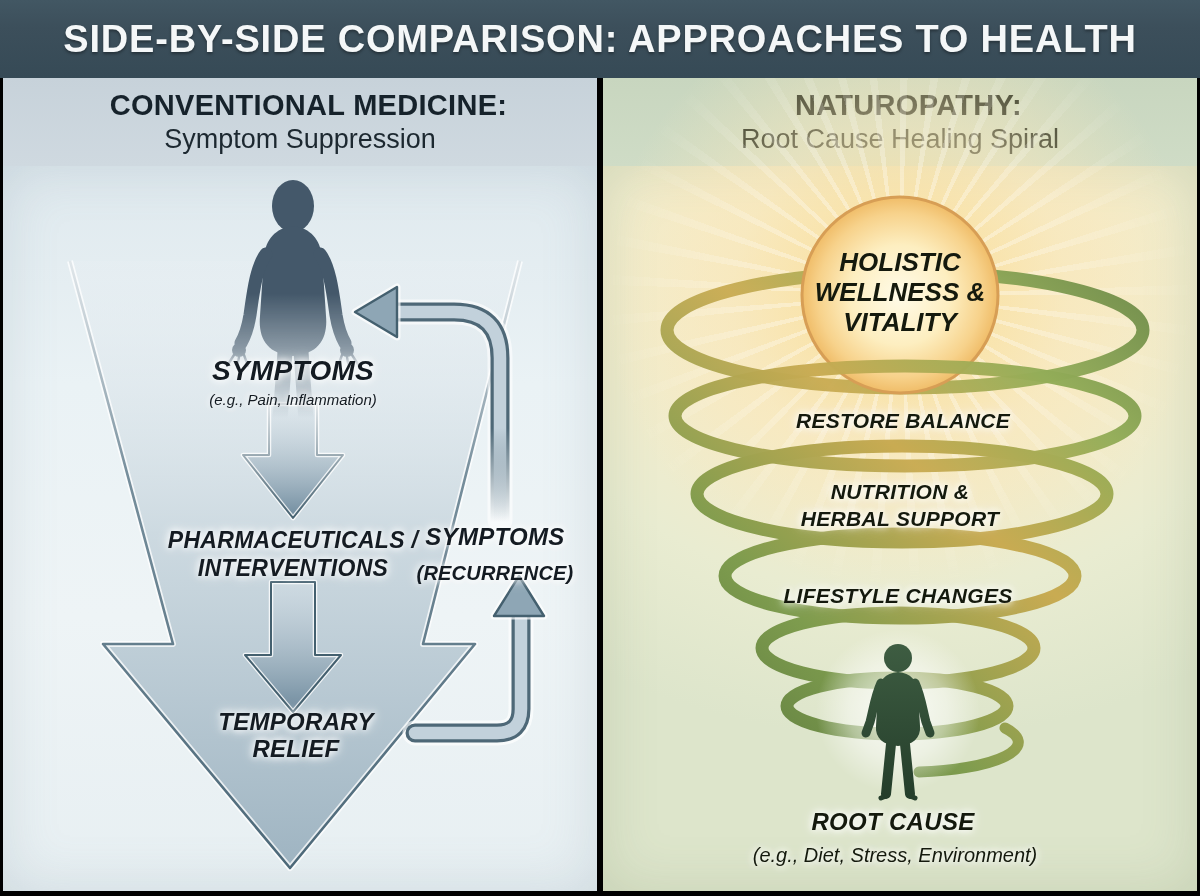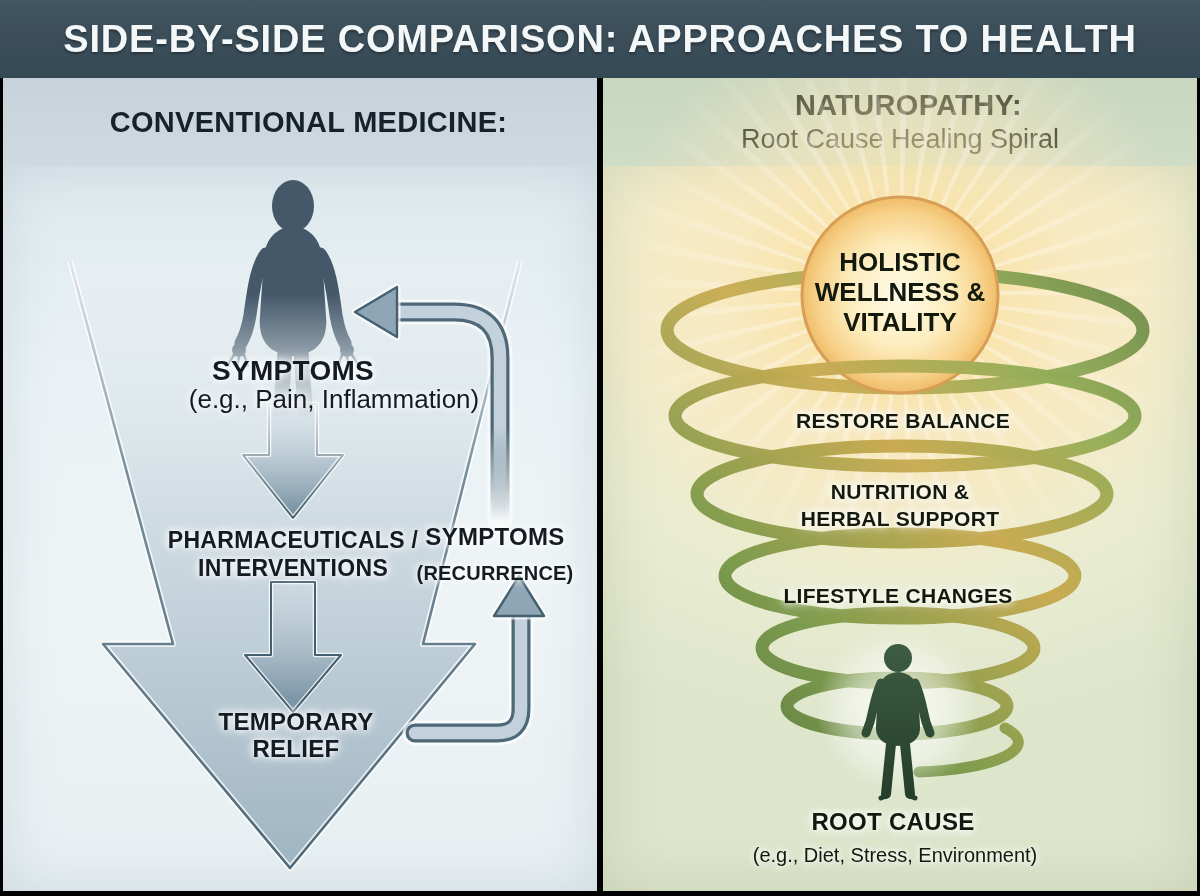--- a/index.html
+++ b/index.html
@@ -45,43 +45,44 @@
               border-radius:50%; opacity:.55;
               background:repeating-conic-gradient(rgba(255,255,255,.75) 0deg 2deg,
                          rgba(255,255,255,0) 2deg 8deg);
               -webkit-mask-image:radial-gradient(circle,#000 12%,transparent 58%);
               mask-image:radial-gradient(circle,#000 12%,transparent 58%); }
 
   
   .lbl { position:absolute; transform:translate(-50%,-50%); white-space:nowrap;
          color:#141b22; text-align:right;
          text-shadow:0 0 6px rgba(255,255,255,.95),0 0 10px rgba(255,255,255,.85),
-                     0 0 16px rgba(255,255,255,.7); }
+                     0 0 16px rgba(255,255,255,.7);font-style:italic; }
   .panel-right .lbl { color:#14190d; }
   .b28 { font-size:28px; font-weight:700; letter-spacing:.3px; }
   .b24 { font-size:24px; font-weight:700; letter-spacing:.3px; }
   .b23 { font-size:23px; font-weight:700; letter-spacing:.3px; }
   .b21 { font-size:21px; font-weight:700; letter-spacing:.3px; }
   .b20 { font-size:20px; font-weight:700; letter-spacing:.2px; }
-  .r21 { font-size:26px; font-weight:400;margin-left:41px; }
+  .r21 { font-size:15px; font-weight:400; }
   .r20 { font-size:20px; font-weight:400; }
   .sun-text { font-size:26px; font-weight:700; color:#231c0c; text-shadow:none; }
 </style>
 </head>
 <body>
 
 <div class="stage">
 
   <header class="banner">
     <div class="banner-title">SIDE-BY-SIDE COMPARISON: APPROACHES TO HEALTH</div>
   </header>
 
   <section class="panel panel-left">
     <div class="panel-header">
       <div class="ph-title">CONVENTIONAL MEDICINE:</div>
+      <div class="ph-subtitle">Symptom Suppression</div>
     </div>
     <div class="panel-body">
 
       <svg class="layer" viewBox="0 0 594 725">
         <defs>
           <linearGradient id="funnelFill" x1="0" y1="0" x2="0" y2="1">
             <stop offset="0" stop-color="#e9eff3" stop-opacity=".3"></stop>
             <stop offset=".45" stop-color="#c7d5dd" stop-opacity=".85"></stop>
             <stop offset="1" stop-color="#9cb2c0" stop-opacity=".97"></stop>
           </linearGradient>

